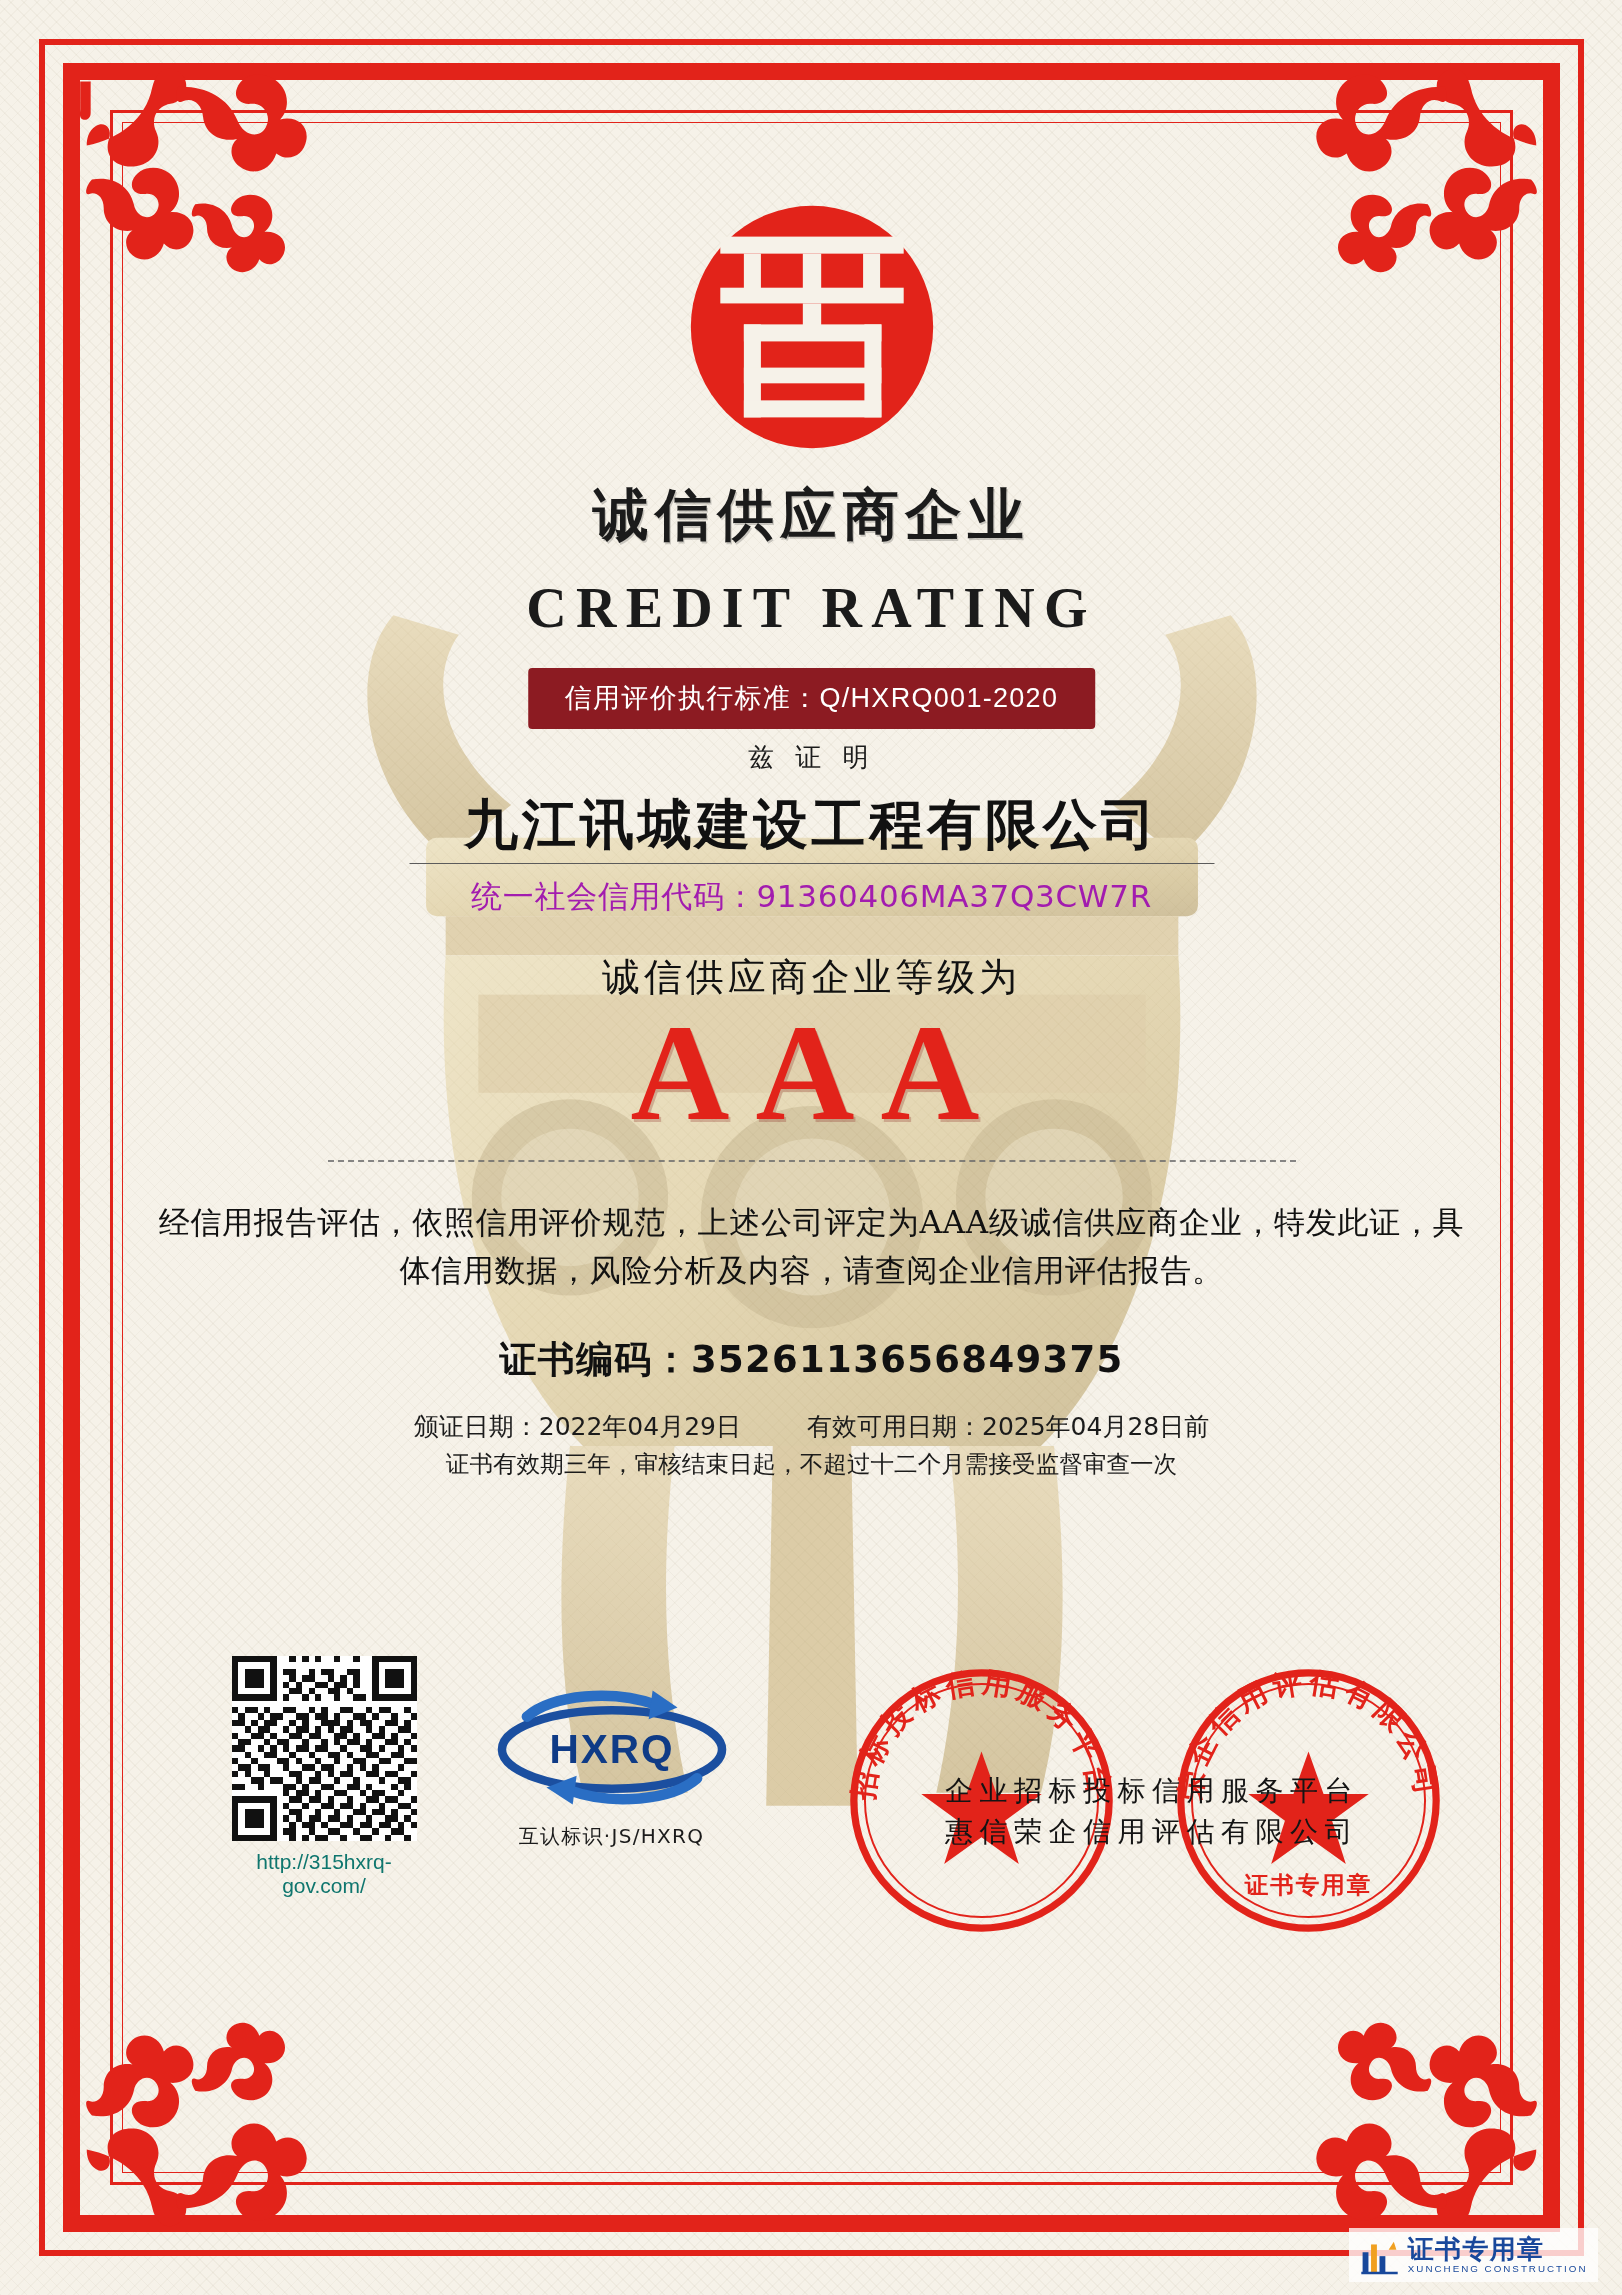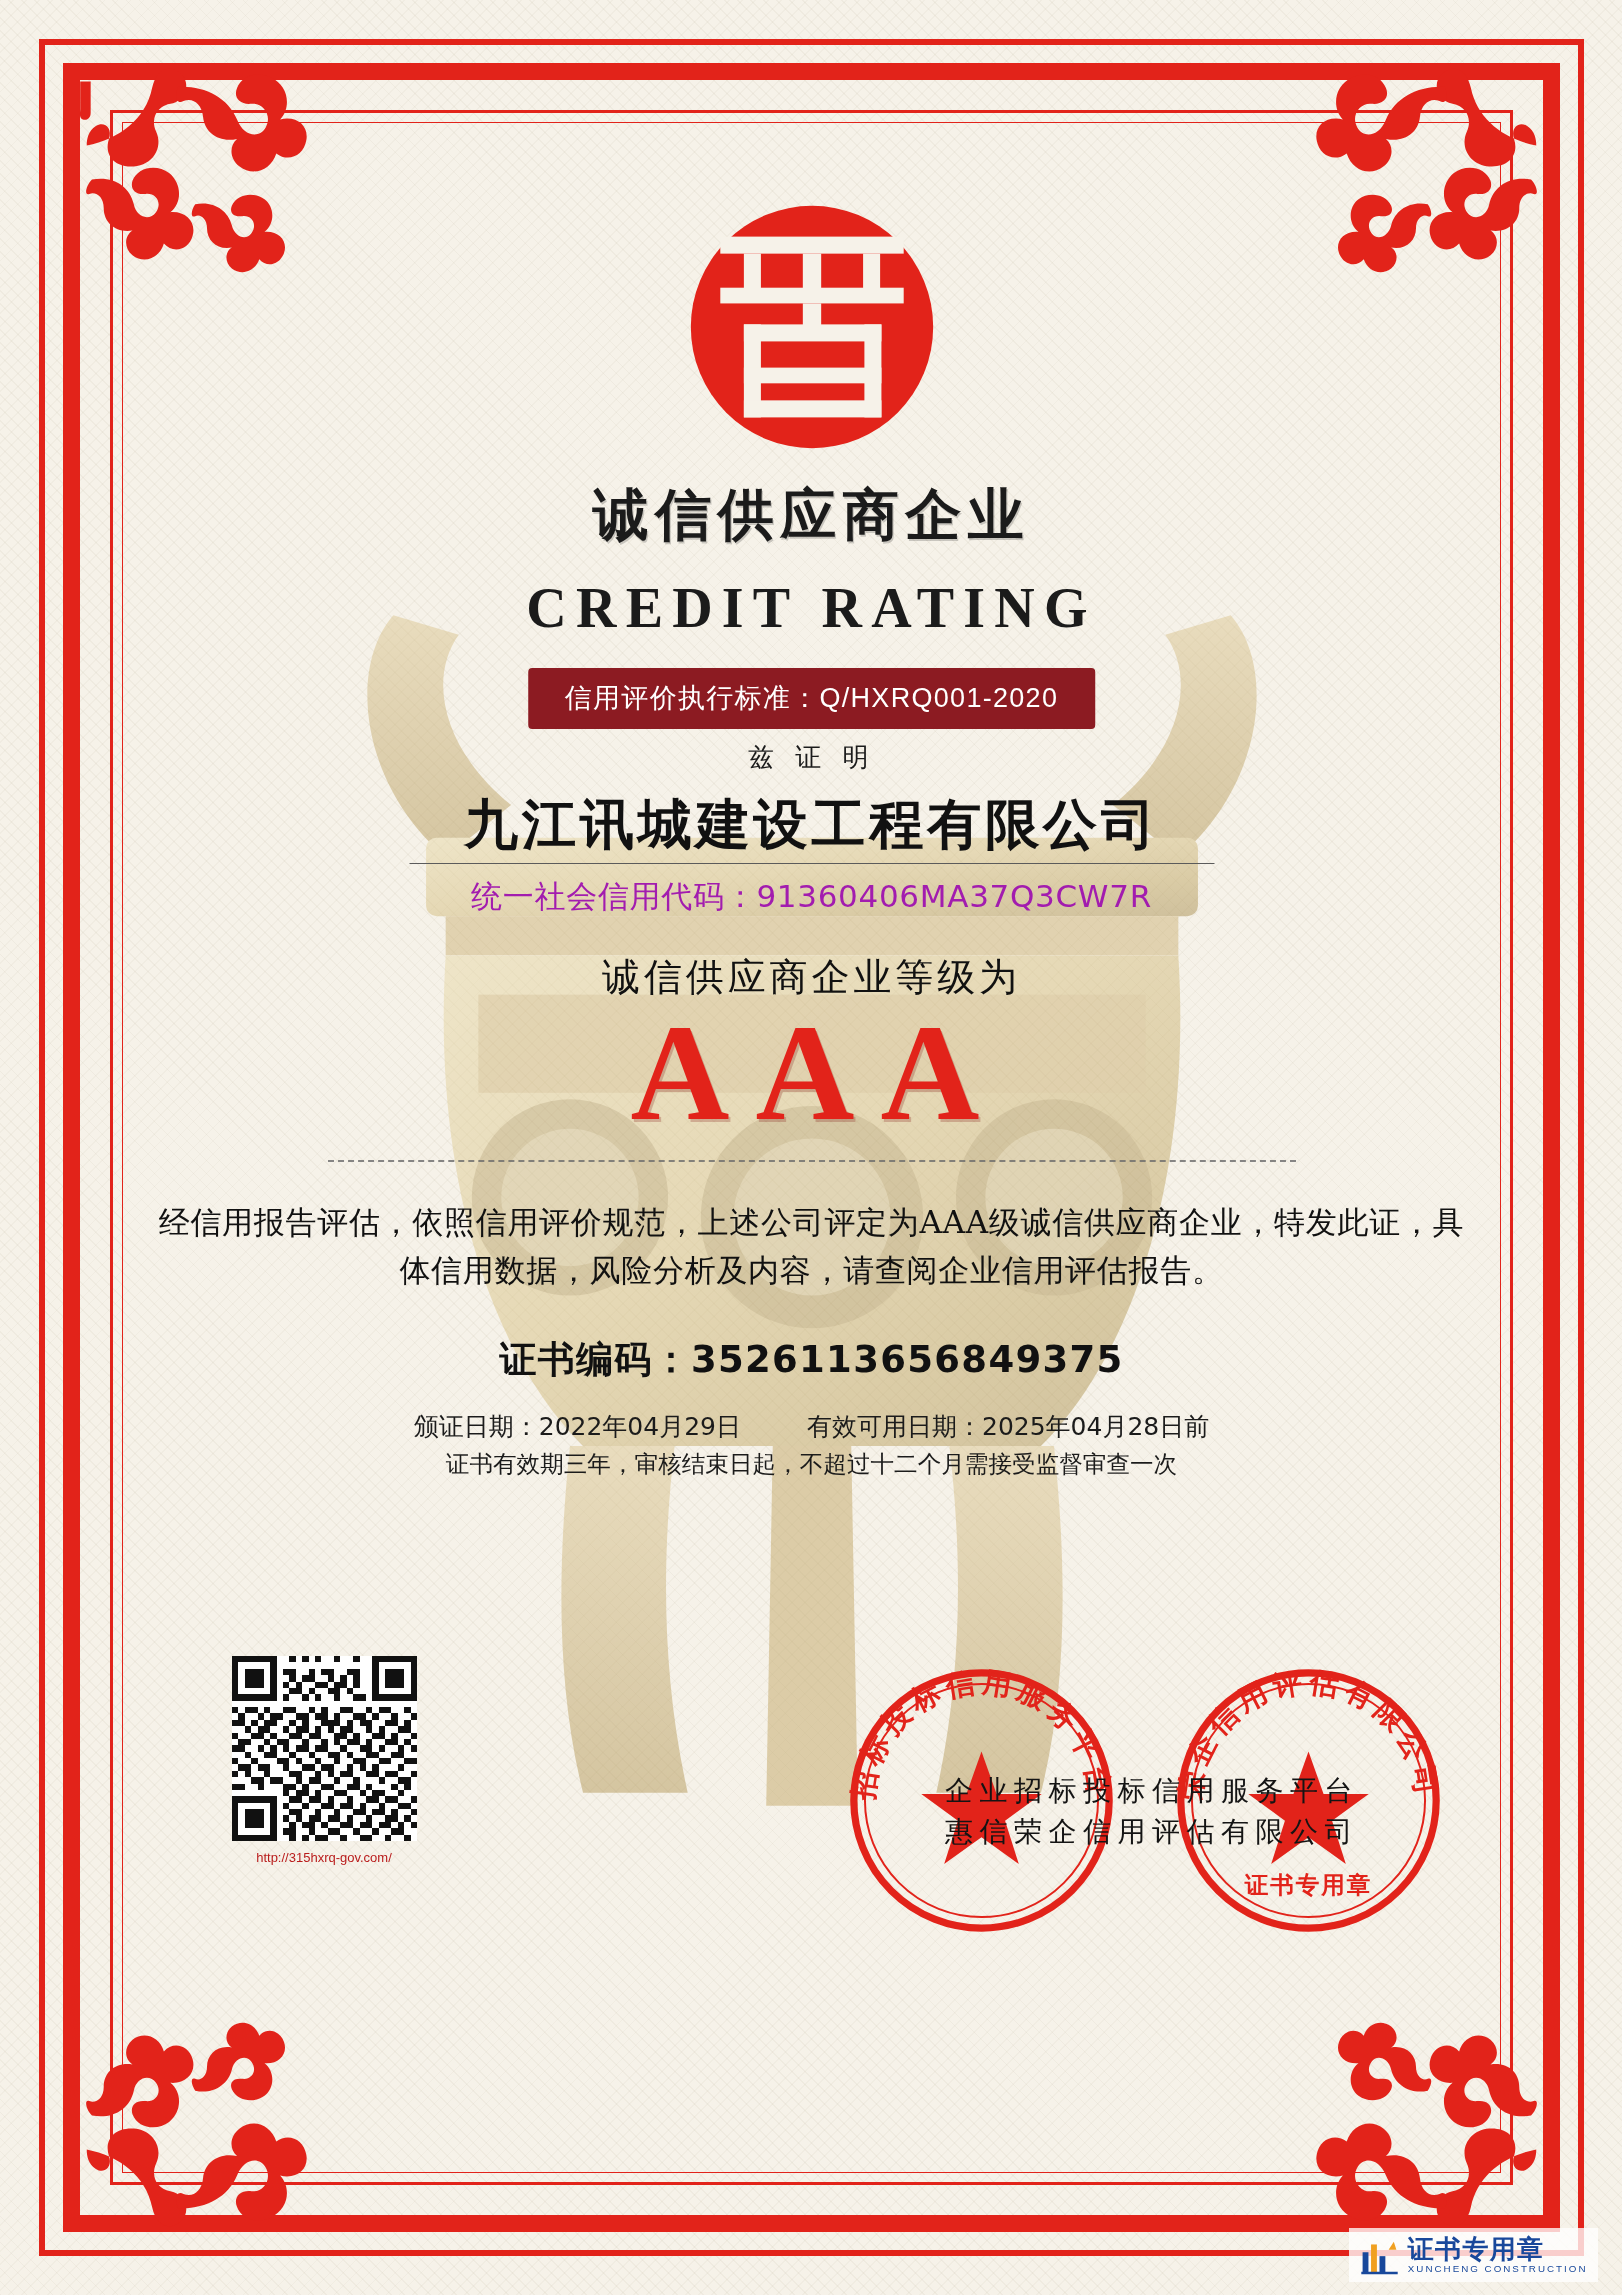--- a/index.html
+++ b/index.html
@@ -250,22 +250,22 @@
   .qr {
     width: 185px;
     height: 185px;
     margin: 0 auto;
     background: #fff;
   }
   .qr svg { display:block; width:100%; height:100%; }
   .qr-url {
     margin-top: 9.2px;
     font-family: "Liberation Sans", sans-serif;
-    font-size: 13px;
-    color: #b91c1c;
+    font-size: 21px;
+    color: #0f766e;
   }
   .hxrq-block {
     position: absolute;
     left: 340px;
     top: 19.6px;
     width: 281px;
     text-align: center;
   }
   .hxrq-logo { width: 262px; height: 141px; margin: 0 auto; }
   .hxrq-logo svg { width:100%; height:100%; display:block; }
@@ -506,20 +506,33 @@
               <path d="M8 25h1v1H8zM10 25h1v1h-1zM12 25h2v1h-2zM15 25h2v1h-2zM18 25h1v1h-1zM21 25h1v1h-1zM24 25h2v1h-2zM27 25h1v1h-1z"></path>
               <path d="M9 26h1v1H9zM11 26h2v1h-2zM14 26h1v1h-1zM17 26h2v1h-2zM20 26h2v1h-2zM23 26h2v1h-2zM26 26h1v1h-1zM28 26h1v1h-1z"></path>
               <path d="M8 27h2v1H8zM12 27h1v1h-1zM15 27h2v1h-2zM19 27h1v1h-1zM22 27h1v1h-1zM25 27h2v1h-2z"></path>
               <path d="M9 28h1v1H9zM11 28h1v1h-1zM13 28h2v1h-2zM17 28h1v1h-1zM20 28h2v1h-2zM24 28h1v1h-1zM27 28h1v1h-1z"></path>
             </g>
           </svg>
         </div>
         <div class="qr-url">http://315hxrq-gov.com/</div>
       </div>
 
+      <div class="hxrq-block">
+        <div class="hxrq-logo">
+          <svg viewBox="0 0 400 215" xmlns="http://www.w3.org/2000/svg">
+            <ellipse cx="200" cy="112" rx="168" ry="60" fill="none" stroke="#1b4fa0" stroke-width="13"></ellipse>
+            <path d="M70 62 C110 28 200 20 268 44" fill="none" stroke="#2a6ec4" stroke-width="16" stroke-linecap="round"></path>
+            <path d="M262 22 L300 48 L256 66 Z" fill="#2a6ec4"></path>
+            <path d="M330 156 C292 190 200 198 134 174" fill="none" stroke="#2a6ec4" stroke-width="16" stroke-linecap="round"></path>
+            <path d="M140 196 L100 170 L146 152 Z" fill="#2a6ec4"></path>
+            <text x="200" y="132" text-anchor="middle" font-family="Liberation Sans, sans-serif" font-size="62" font-weight="bold" fill="#0f3b86" letter-spacing="3">HXRQ</text>
+          </svg>
+        </div>
+        <div class="hxrq-caption">互认标识·JS/HXRQ</div>
+      </div>
 
       <div class="stamp stamp-left">
         <svg viewBox="0 0 420 420" xmlns="http://www.w3.org/2000/svg">
           <circle cx="210" cy="210" r="195" fill="none" stroke="#e2231a" stroke-width="11"></circle>
           <circle cx="210" cy="210" r="178" fill="none" stroke="#e2231a" stroke-width="3"></circle>
           <path id="arcL" d="M45 210 A165 165 0 0 1 375 210" fill="none"></path>
           <text font-family="DejaVu Sans, sans-serif" font-size="44" fill="#e2231a" font-weight="bold" letter-spacing="8">
             <textPath href="#arcL" startOffset="50%" text-anchor="middle">招标投标信用服务平台</textPath>
           </text>
           <path d="M210 135 L233 200 L302 200 L246 241 L267 307 L210 266 L153 307 L174 241 L118 200 L187 200 Z" fill="#e2231a"></path>

